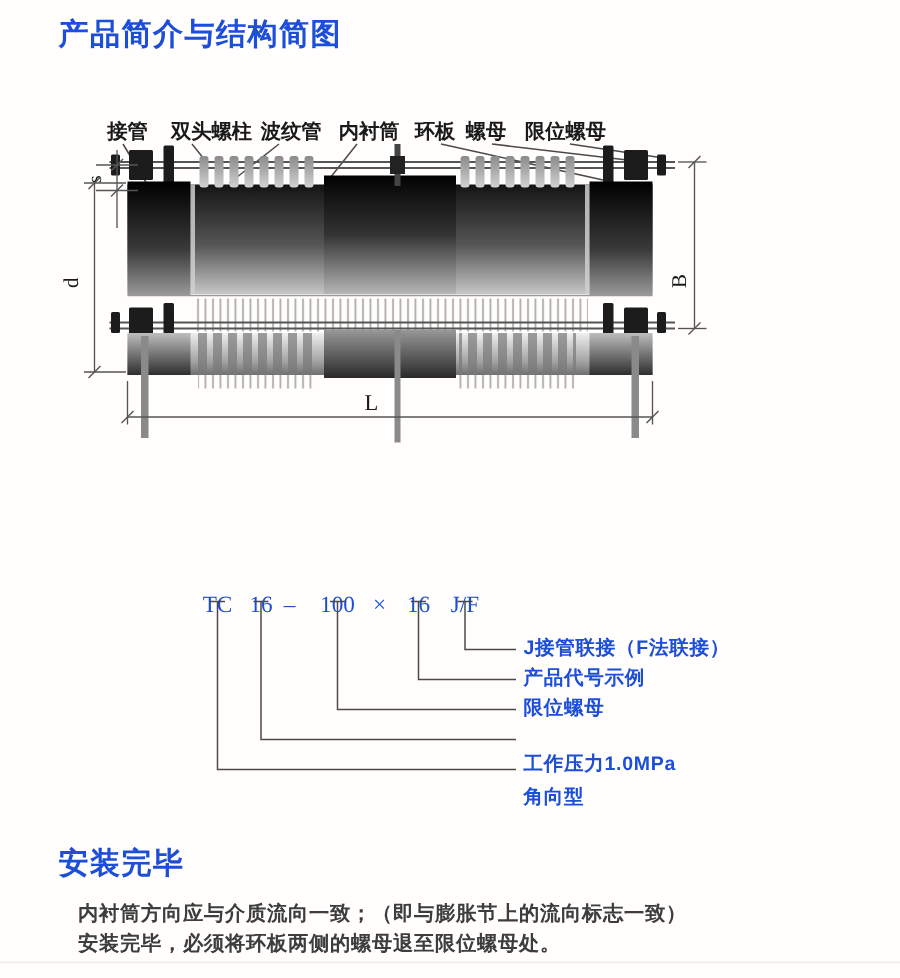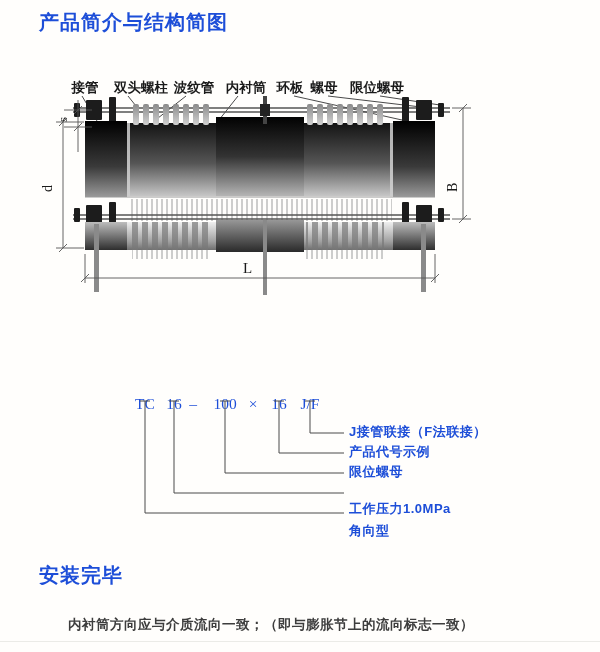--- a/index.html
+++ b/index.html
@@ -20,21 +20,21 @@
     position:absolute;top:395px;transform:translateX(-50%);
     font-family:Liberation Serif, serif;font-size:15.5px;color:#1d4ed8;
     white-space:nowrap;
   }
   .legend-label{
     position:absolute;left:349px;
     font-size:13px;font-weight:600;color:#1d4ed8;letter-spacing:.5px;
     white-space:nowrap;line-height:14px;
   }
   .install-line{
-    position:absolute;left:52px;margin:16px;
+    position:absolute;left:52px;margin:0;
     font-size:13.5px;font-weight:600;color:#3d3d3d;letter-spacing:.5px;
     white-space:nowrap;
   }
   .hairline{
     position:absolute;left:0;top:641px;width:600px;height:1px;
     background:#ebebe7;
   }
   svg text.part{font-size:13.5px;font-weight:700;fill:#1a1a1a;font-family:"Liberation Sans",sans-serif;}
   svg text.dim{font-family:"Liberation Serif",serif;fill:#1a1a1a;}
 </style>
@@ -246,15 +246,16 @@
     <span class="legend-label" style="top:425px">J接管联接（F法联接）</span>
     <span class="legend-label" style="top:445px">产品代号示例</span>
     <span class="legend-label" style="top:465px">限位螺母</span>
     <span class="legend-label" style="top:502px">工作压力1.0MPa</span>
     <span class="legend-label" style="top:524px">角向型</span>
   </div>
 
   <h2 class="sec-title" id="title-install">安装完毕</h2>
 
   <p class="install-line" style="top:600px">内衬筒方向应与介质流向一致；（即与膨胀节上的流向标志一致）</p>
+  <p class="install-line" style="top:620px">安装完毕，必须将环板两侧的螺母退至限位螺母处。</p>
 
   <div class="hairline"></div>
 </div>
 
 </body></html>

